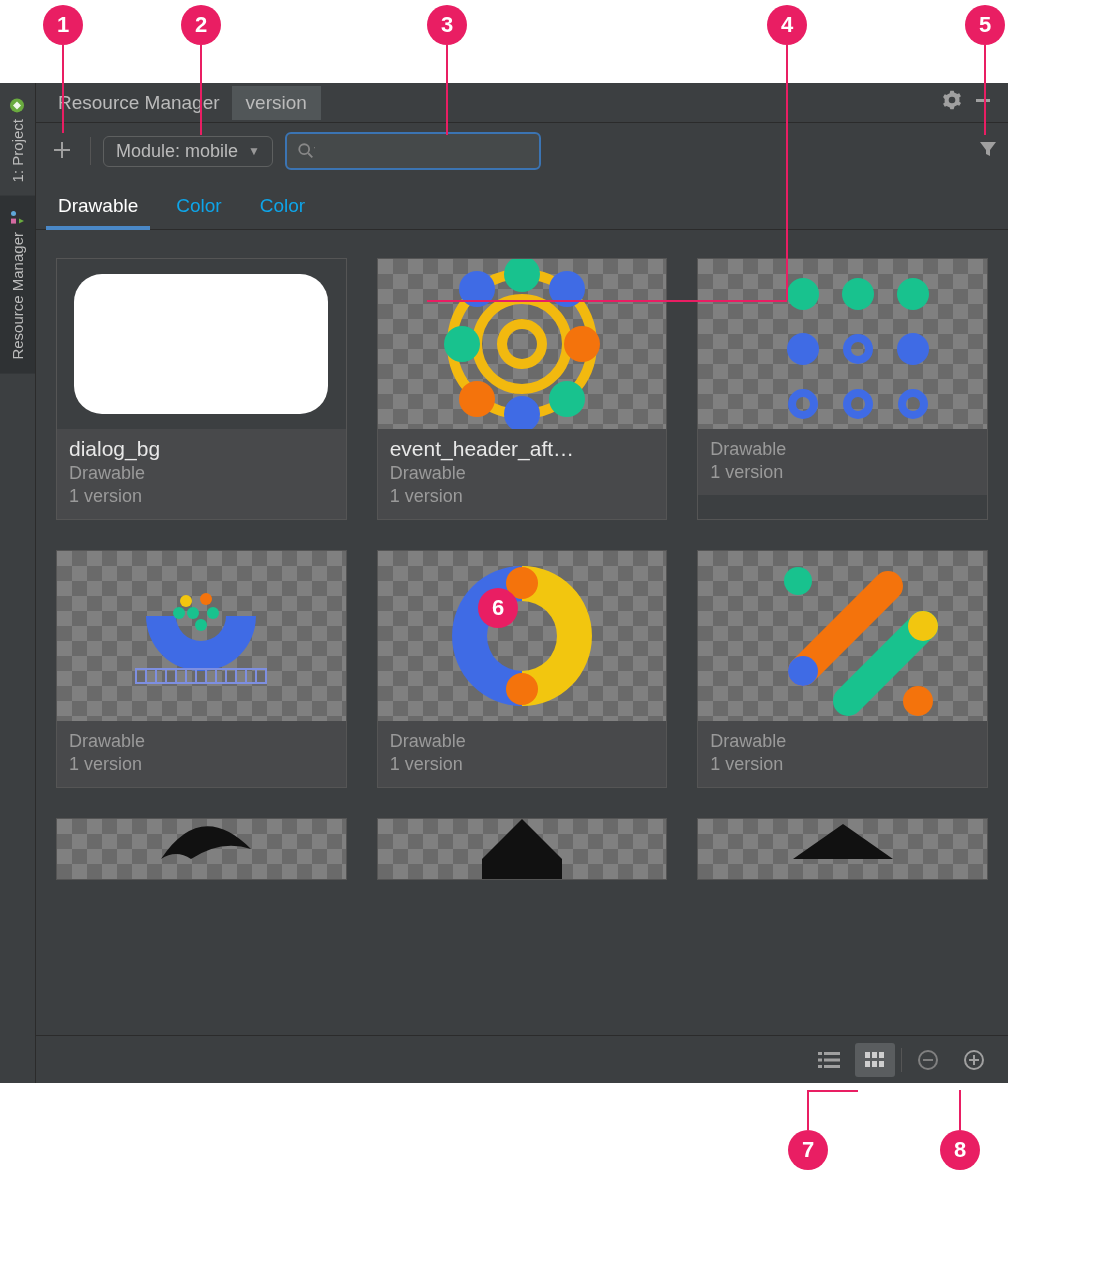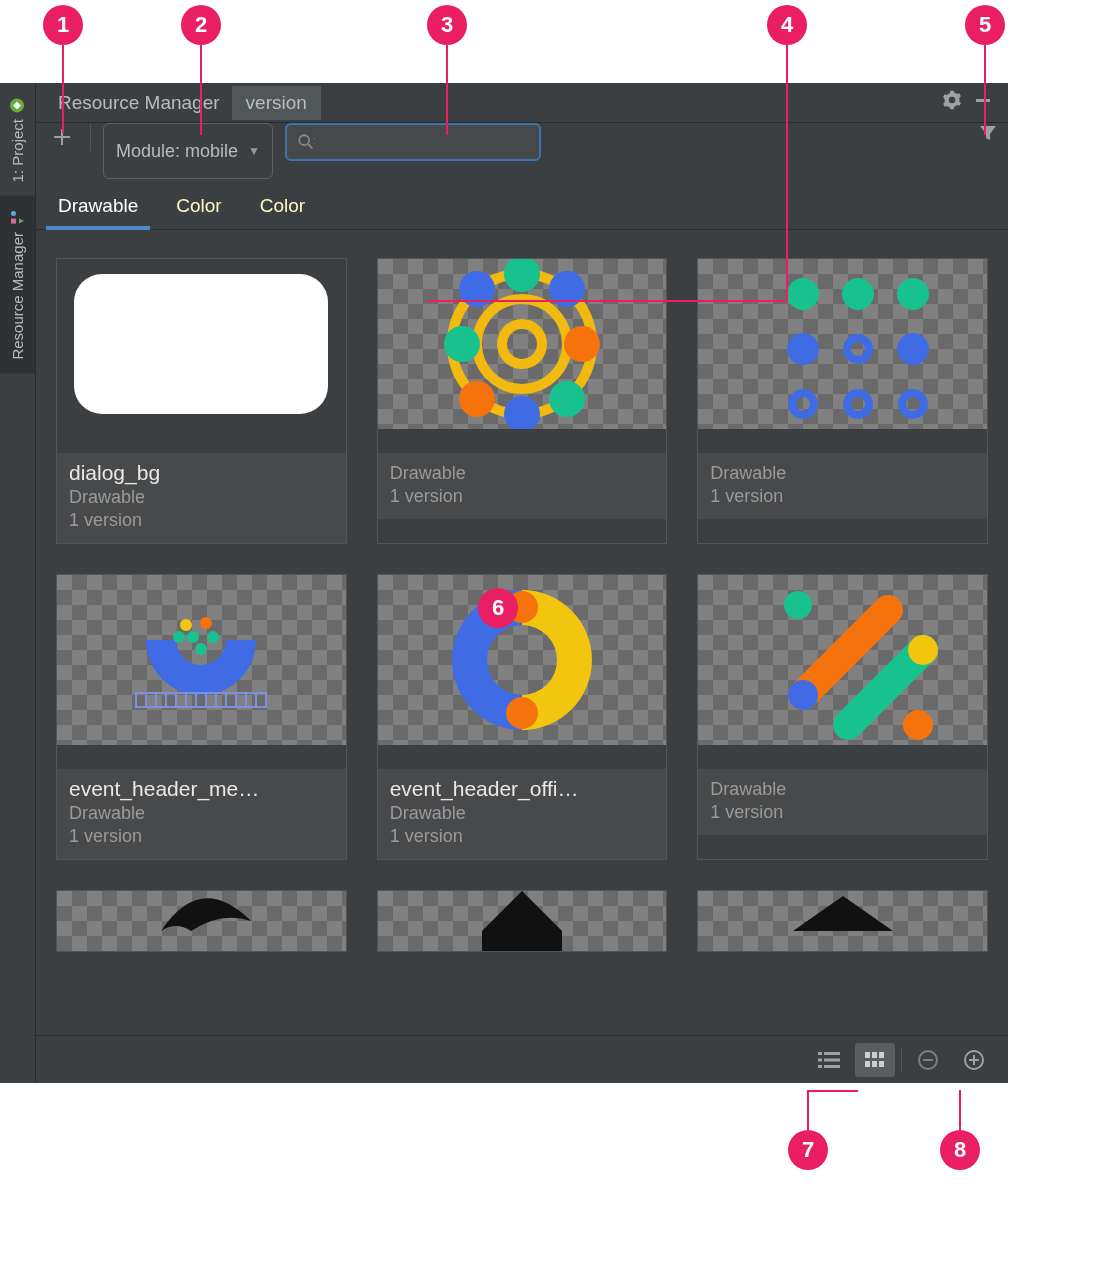--- a/index.html
+++ b/index.html
@@ -104,20 +104,21 @@
   .gear, .minwin {
     color: #a0a0a0;
     font-size: 20px;
     padding: 0 6px;
     cursor: pointer;
   }
 
   .toolbar {
     height: 56px;
     display: flex;
+    align-items: center;
     padding: 0 10px;
     gap: 12px;
   }
   .add-btn {
     color: #a0a0a0;
     font-size: 26px;
     padding: 0 6px;
     cursor: pointer;
   }
   .vsep {
@@ -166,21 +167,21 @@
     cursor: pointer;
   }
 
   .type-tabs {
     display: flex;
     gap: 30px;
     padding: 10px 18px 0 18px;
     border-bottom: 1px solid #2b2b2b;
   }
   .type-tab {
-    color: #fef9c3;
+    color: #0ea5e9;
     font-size: 19px;
     padding: 6px 4px 12px 4px;
     cursor: pointer;
     position: relative;
   }
   .type-tab.active {
     color: #fff;
   }
   .type-tab.active::after {
     content: '';
@@ -224,21 +225,20 @@
   .thumb svg { display:block; }
   .thumb.solid {
     background: none;
     background-color: #3c3f41;
     padding: 12px;
   }
   .thumb.shortrow { height: 60px; }
   .card .meta {
     padding: 8px 12px 12px 12px;
     background: #48494b;
-    margin-top: 24px;
   }
   .card .name {
     color: #e8e8e8;
     font-size: 21px;
     font-weight: 400;
     white-space: nowrap;
     overflow: hidden;
     text-overflow: ellipsis;
   }
   .card .type, .card .ver {
@@ -408,20 +408,21 @@
               <circle cx="100" cy="155" r="18" fill="#3f6be5"></circle>
               <circle cx="55" cy="30" r="18" fill="#3f6be5"></circle>
               <circle cx="145" cy="30" r="18" fill="#3f6be5"></circle>
               <circle cx="40" cy="85" r="18" fill="#18c28e"></circle>
               <circle cx="160" cy="85" r="18" fill="#f4730c"></circle>
               <circle cx="55" cy="140" r="18" fill="#f4730c"></circle>
               <circle cx="145" cy="140" r="18" fill="#18c28e"></circle>
             </svg>
           </div>
           <div class="meta">
+            <div class="name">event_header_aft…</div>
             <div class="type">Drawable</div>
             <div class="ver">1 version</div>
           </div>
         </div>
 
         <div class="card">
           <div class="thumb">
             <svg width="200" height="170" viewBox="0 0 200 170">
               <circle cx="60" cy="35" r="16" fill="#18c28e"></circle>
               <circle cx="115" cy="35" r="16" fill="#18c28e"></circle>
@@ -461,37 +462,35 @@
                   <line x1="105" y1="118" x2="105" y2="132"></line>
                   <line x1="115" y1="118" x2="115" y2="132"></line>
                   <line x1="125" y1="118" x2="125" y2="132"></line>
                   <line x1="135" y1="118" x2="135" y2="132"></line>
                   <line x1="145" y1="118" x2="145" y2="132"></line>
                   <line x1="155" y1="118" x2="155" y2="132"></line>
               </g>
             </svg>
           </div>
           <div class="meta">
-            <div class="name">event_header_me…</div>
             <div class="type">Drawable</div>
             <div class="ver">1 version</div>
           </div>
         </div>
 
         <div class="card">
           <div class="thumb">
             <svg width="200" height="170" viewBox="0 0 200 170">
               <path d="M100 15 A70 70 0 0 0 100 155 L100 120 A35 35 0 0 1 100 50 Z" fill="#3f6be5"></path>
               <path d="M100 15 A70 70 0 0 1 100 155 L100 120 A35 35 0 0 0 100 50 Z" fill="#f2c60f"></path>
               <circle cx="100" cy="32" r="16" fill="#f4730c"></circle>
               <circle cx="100" cy="138" r="16" fill="#f4730c"></circle>
             </svg>
           </div>
           <div class="meta">
-            <div class="name">event_header_offi…</div>
             <div class="type">Drawable</div>
             <div class="ver">1 version</div>
           </div>
         </div>
 
         <div class="card">
           <div class="thumb">
             <svg width="200" height="170" viewBox="0 0 200 170">
               <circle cx="55" cy="30" r="14" fill="#18c28e"></circle>
               <line x1="60" y1="120" x2="145" y2="35" stroke="#f4730c" stroke-width="30" stroke-linecap="round"></line>

